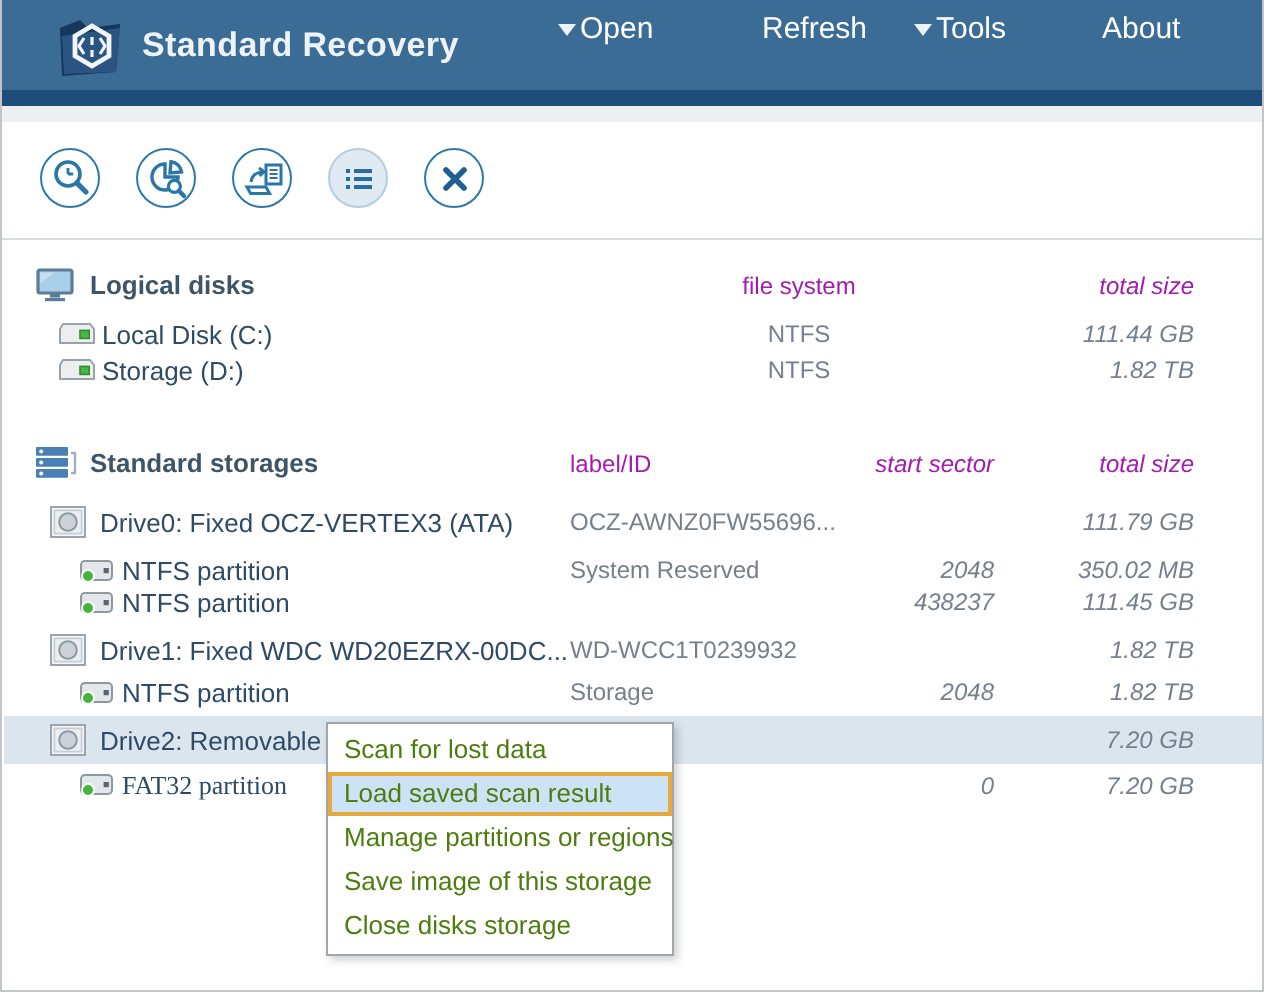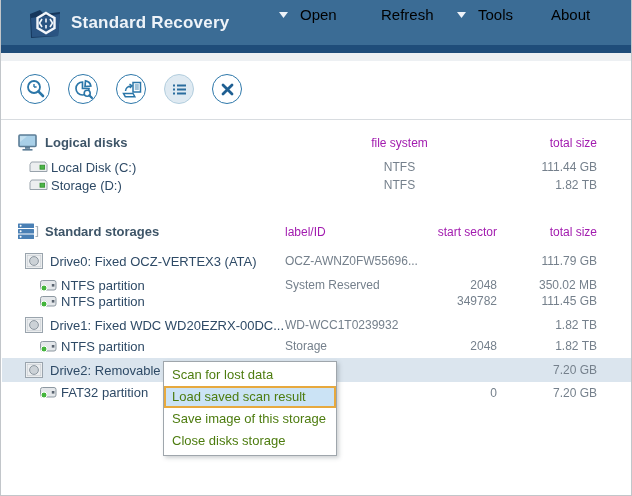--- a/index.html
+++ b/index.html
@@ -13,42 +13,42 @@
   
   .header { position:absolute; left:0; top:0; width:100%; height:45px; background:#3b6c95; }
   .header-strip { position:absolute; left:0; top:45px; width:100%; height:8px; background:#1f4d7a; }
   .header-band  { position:absolute; left:0; top:53px; width:100%; height:8px; background:#edf0f3; }
   .logo { position:absolute; left:26px; top:5px; }
   .app-title {
     position:absolute; left:70px; top:0; height:45px; line-height:45px;
     color:#eef3f9; font-size:17px; font-weight:bold; letter-spacing:0.2px;
   }
   .menu-item {
-    position:absolute; top:0; height:29px; display:flex; align-items:center; gap:12px;
-    color:#000000; font-size:15px; cursor:default;
+    position:absolute; top:0; height:29px; display:flex; align-items:center; gap:2px;
+    color:#ffffff; font-size:15px; cursor:default;
   }
   .menu-caret { width:9px; height:6px; display:block; }
   
   .toolbar-sep { position:absolute; left:0; top:119px; width:100%; height:1px; background:#d8dce0; }
   .tool-btn {
     position:absolute; top:74px; width:30px; height:30px; border-radius:50%;
     border:1.5px solid #2e78aa; background:#ffffff;
     display:flex; align-items:center; justify-content:center;
   }
   .tool-btn.active { border-color:#b3cede; background:#dfeaf2; }
   
   .row { position:absolute; left:1px; width:629px; }
   .row.selected { background:#dbe5ee; }
   .cell { position:absolute; top:0; height:100%; display:flex; align-items:center; }
   .section-title { color:#3e5568; font-size:13px; font-weight:bold; }
   .col-head { color:#a21caf; font-size:12px; }
   .name-txt { color:#2e4a66; font-size:13px; white-space:nowrap; }
   .val-txt  { color:#75808c; font-size:12px; white-space:nowrap; }
   .cell.center { justify-content:center; }
-  .cell.right  { justify-content:flex-end; }
+  .cell.right  { justify-content:flex-end;font-style:italic; }
   .col-label  { left:283px; }
   .col-fs     { left:340px; width:115px; }
   .col-sector { right:134px; width:110px; }
   .col-size   { right:34px;  width:120px; }
   
   .ctx-menu {
     position:absolute; left:162px; top:361px; width:174px;
     background:#ffffff; border:1px solid #9fa6ac;
     box-shadow:2px 2px 4px rgba(60,70,80,0.25);
     padding:2px 0 3px 0; z-index:20;
@@ -233,21 +233,21 @@
   <div class="row" style="top:293px; height:16px;">
     <div class="cell" style="left:38px;">
       <svg width="18" height="13" viewBox="0 0 18 13">
         <rect x="0.5" y="1.5" width="15.5" height="9.5" rx="2" fill="#e4e7ea" stroke="#8d98a1"></rect>
         <rect x="11.8" y="5" width="2.6" height="2.6" fill="#5a6470"></rect>
         <circle cx="4" cy="9" r="3" fill="#44b53c" stroke="#ffffff" stroke-width="1"></circle>
       </svg>
     </div>
     <div class="cell name-txt" style="left:59px;">NTFS partition</div>
     <div class="cell col-label val-txt"></div>
-    <div class="cell right col-sector val-txt">349782</div>
+    <div class="cell right col-sector val-txt">438237</div>
     <div class="cell right col-size val-txt">111.45 GB</div>
   </div>
 
   <div class="row" style="top:316px; height:18px;">
     <div class="cell" style="left:23px;">
       <svg width="18" height="16" viewBox="0 0 18 16">
         <rect x="0.5" y="0.5" width="17" height="15" fill="#f4f5f6" stroke="#9aa4ad"></rect>
         <rect x="2.2" y="2.2" width="13.6" height="11.6" fill="#eceef0" stroke="#c6ccd1" stroke-width="0.8"></rect>
         <circle cx="9" cy="8" r="4.4" fill="#ccd2d7" stroke="#8d98a1"></circle>
       </svg>
@@ -287,26 +287,27 @@
   </div>
 
   <div class="row" style="top:384px; height:17px;">
     <div class="cell" style="left:38px;">
       <svg width="18" height="13" viewBox="0 0 18 13">
         <rect x="0.5" y="1.5" width="15.5" height="9.5" rx="2" fill="#e4e7ea" stroke="#8d98a1"></rect>
         <rect x="11.8" y="5" width="2.6" height="2.6" fill="#5a6470"></rect>
         <circle cx="4" cy="9" r="3" fill="#44b53c" stroke="#ffffff" stroke-width="1"></circle>
       </svg>
     </div>
-    <div class="cell name-txt" style="left:59px;">FAT32 partition</div>
+    <div class="cell name-txt" style="left:59px;font-family:Liberation Serif, serif;">FAT32 partition</div>
     <div class="cell col-label val-txt"></div>
     <div class="cell right col-sector val-txt">0</div>
     <div class="cell right col-size val-txt">7.20 GB</div>
   </div>
 
   <div class="ctx-menu">
     <div class="ctx-item">Scan for lost data</div>
     <div class="ctx-item highlight">Load saved scan result</div>
+    <div class="ctx-item">Manage partitions or regions</div>
     <div class="ctx-item">Save image of this storage</div>
     <div class="ctx-item">Close disks storage</div>
   </div>
 
 </div>
 
 </body></html>

